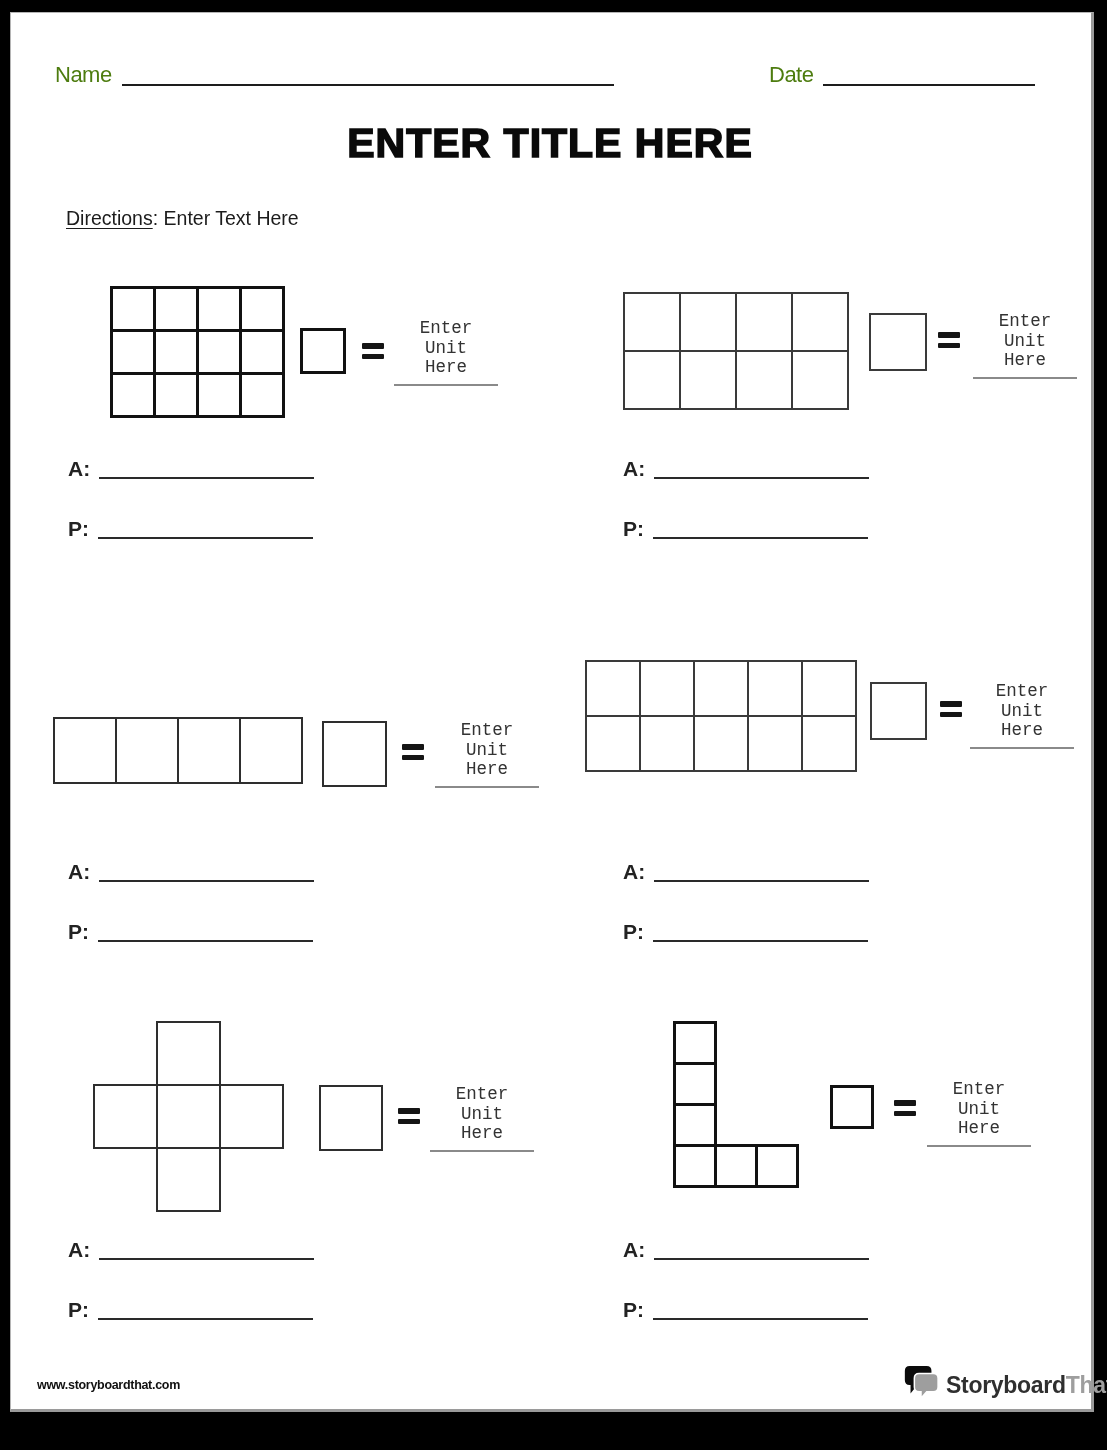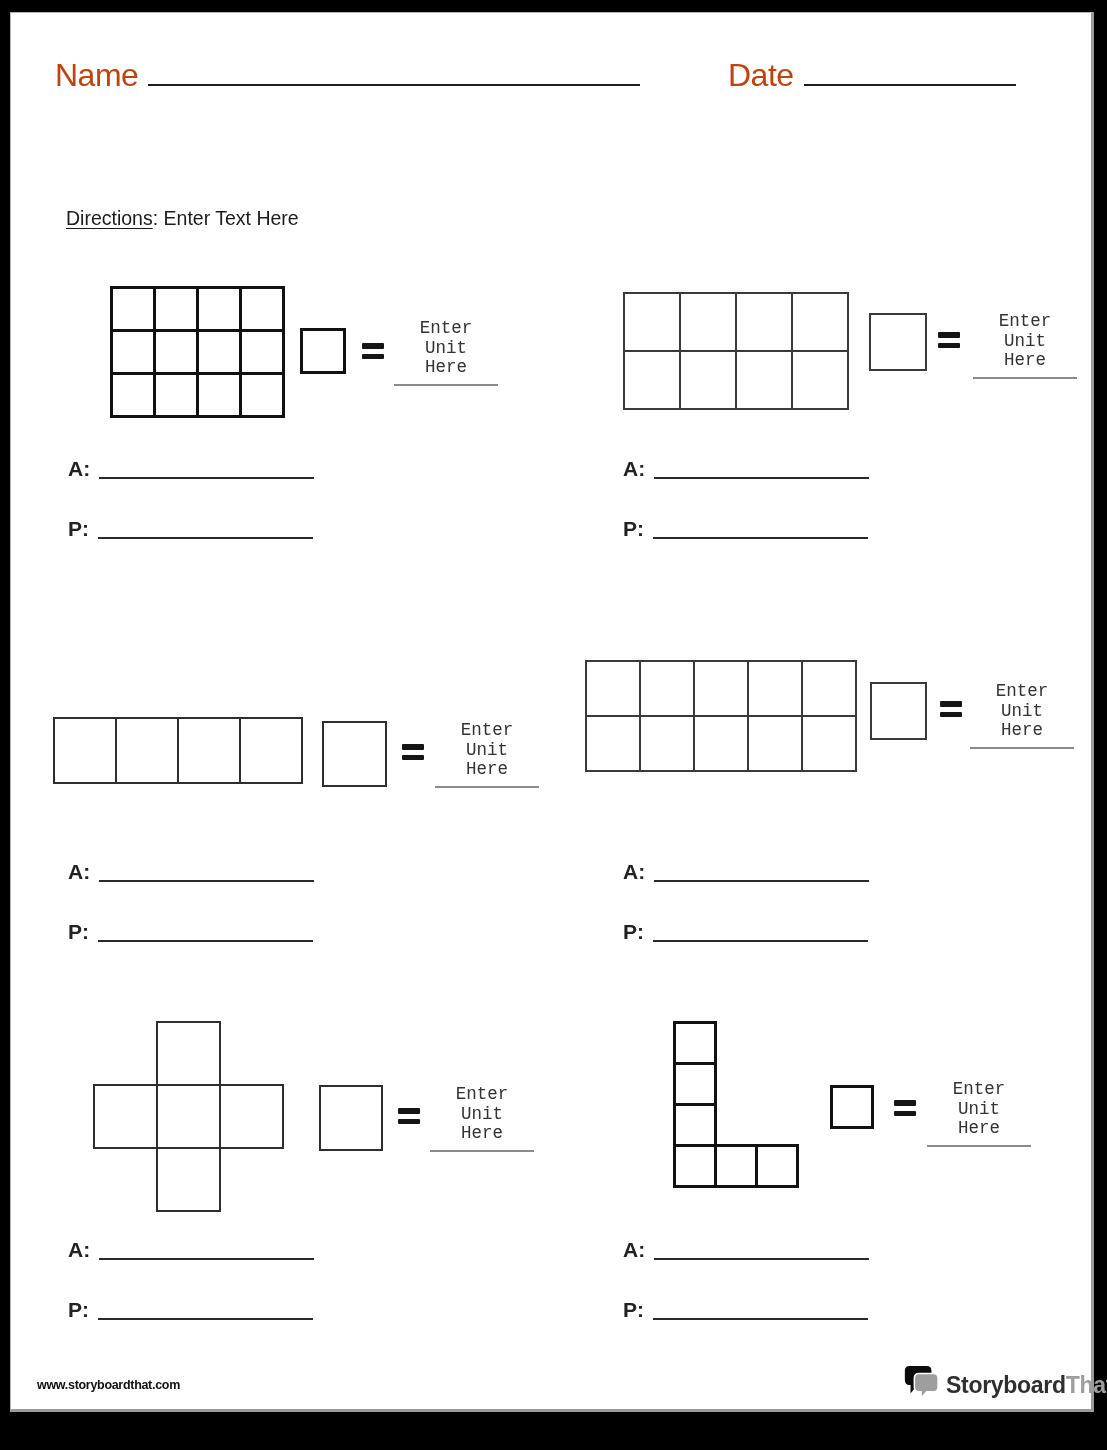--- a/index.html
+++ b/index.html
@@ -13,21 +13,21 @@
   .page{
     position:absolute;left:10px;top:12px;
     width:1080px;height:1396px;
     background:#fff;
     border:1px solid #b5b5b5;
     border-right:3px solid #9a9a9a;
     border-bottom:3px solid #9a9a9a;
   }
   
   .field-row{position:absolute;display:flex;align-items:flex-end;gap:10px;z-index:2;}
-  .field-label{font-size:32px;font-weight:500;color:#c2410c;line-height:30px;letter-spacing:-0.5px;}
+  .field-label{font-size:22px;font-weight:500;color:#4d7c0f;line-height:30px;letter-spacing:-0.5px;}
   .blank{height:0;border-bottom:2.5px solid #1d1d1d;margin-bottom:4px;}
   .name-blank{width:492px;}
   .date-blank{width:212px;}
   .title{
     position:absolute;left:10px;top:120px;width:1080px;
     text-align:center;font-size:41px;font-weight:bold;
     color:#0a0a0a;-webkit-text-stroke:1.6px #0a0a0a;
     letter-spacing:1px;z-index:2;
   }
   .directions{position:absolute;left:66px;top:207px;font-size:19.5px;color:#1c1c1c;z-index:2;}
@@ -54,25 +54,26 @@
 </head>
 <body>
 
 <div class="canvas">
   <div class="page"></div>
 
   <div class="field-row" style="left:55px;top:60px;">
     <span class="field-label">Name</span>
     <i class="blank name-blank"></i>
   </div>
-  <div class="field-row" style="left:728px;top:60px;">
+  <div class="field-row" style="left:769px;top:60px;">
     <span class="field-label">Date</span>
     <i class="blank date-blank"></i>
   </div>
 
+  <div class="title">ENTER TITLE HERE</div>
 
   <div class="directions">
     <span class="u">Directions</span><span>: </span><span>Enter Text Here</span>
   </div>
 
   <section>
     <div class="shape" style="left:110px;top:286px;">
         <div class="cell" style="left: 0px; top: 0px; width: 40px; height: 40px; border: 3px solid rgb(17, 17, 17);"></div>
         <div class="cell" style="left: 43px; top: 0px; width: 40px; height: 40px; border: 3px solid rgb(17, 17, 17);"></div>
         <div class="cell" style="left: 86px; top: 0px; width: 40px; height: 40px; border: 3px solid rgb(17, 17, 17);"></div>

